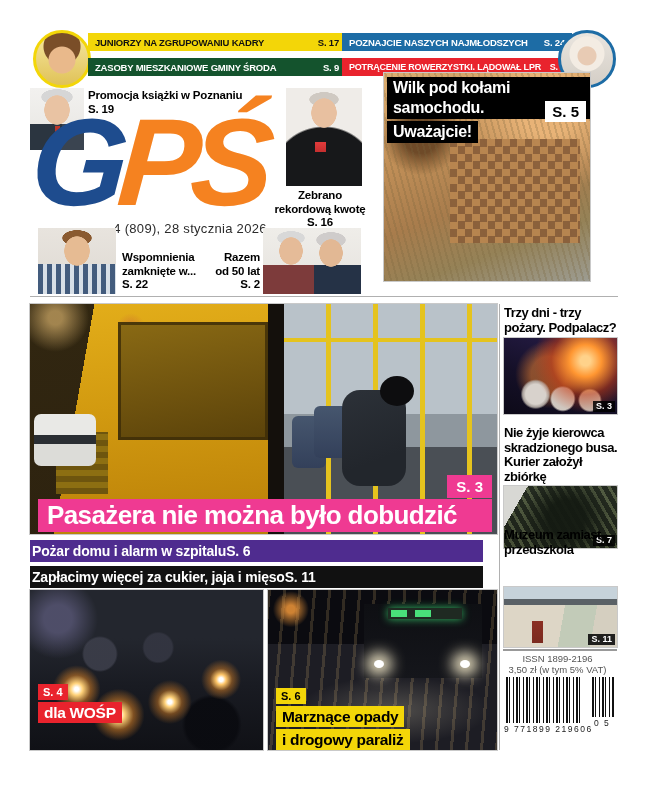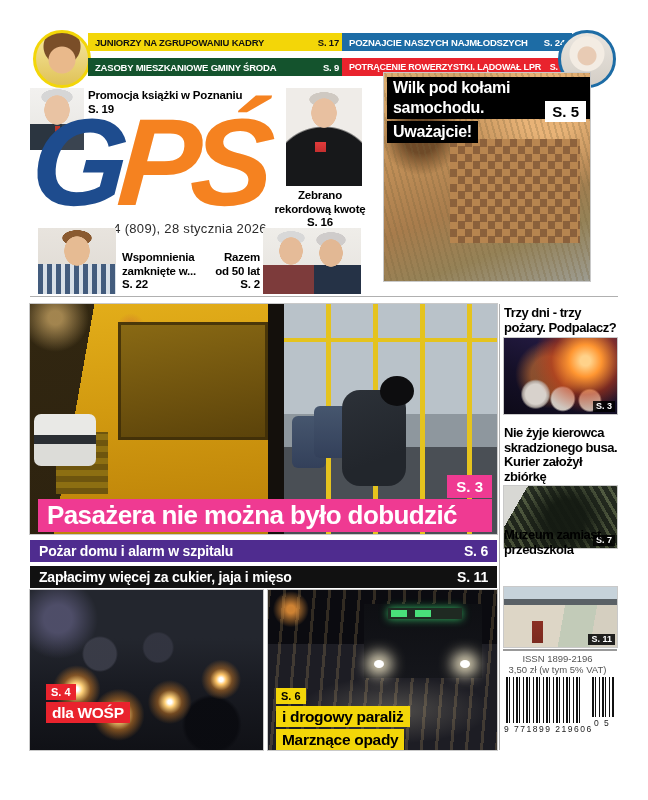--- a/index.html
+++ b/index.html
@@ -96,22 +96,22 @@
       repeating-linear-gradient(90deg,rgba(0,0,0,0) 0 42px,#e5c31e 42px 47px);}
   .sleeper{position:absolute;left:58px;top:86px;width:64px;height:96px;border-radius:18px;
       background:linear-gradient(160deg,#2c3138 0%,#22262c 70%);}
   .sleeper-head{position:absolute;left:96px;top:72px;width:34px;height:30px;border-radius:50%;background:#0d0d0f;}
   .seat{position:absolute;width:34px;height:52px;border-radius:6px;background:linear-gradient(#46566e,#33405a);}
   .s3box{position:absolute;background:#ef3a92;color:#fff;font-weight:bold;font-size:15px;
       line-height:19px;padding:2px 9px;}
   .leadbar{position:absolute;background:#ef3a92;color:#fff;font-weight:bold;font-size:26px;
       letter-spacing:-0.6px;line-height:33px;padding:0 9px;white-space:nowrap;}
   
-  .strip{position:absolute;height:22px;display:flex;justify-content:space-between;align-items:center;
-      padding:0 9px;color:#fff;font-weight:bold;font-size:14px;letter-spacing:-0.2px;}
+  .strip{position:absolute;height:22px;display:flex;align-items:center;
+      padding:0 2px;color:#fff;font-weight:bold;font-size:14px;letter-spacing:-0.2px;}
   
   .side-title{position:absolute;width:114px;font-weight:bold;font-size:13px;line-height:14.5px;
       letter-spacing:-0.45px;color:#000;}
   .side-tag{position:absolute;right:2px;bottom:2px;background:rgba(0,0,0,0.85);color:#fff;
       font-weight:bold;font-size:9px;line-height:11px;padding:0 3px;}
   .fire{background:
       radial-gradient(circle at 72% 30%,#ffd28a 0 5px,#ff9631 16px,rgba(200,60,20,0.55) 34px,rgba(200,60,20,0) 52px),
       radial-gradient(circle at 28% 74%,#d8d2cc 0 10px,rgba(181,173,166,0.9) 13px,rgba(0,0,0,0) 15px),
       radial-gradient(circle at 52% 80%,#cfc7bf 0 11px,rgba(0,0,0,0) 13px),
       radial-gradient(circle at 76% 82%,#c5bcb4 0 10px,rgba(0,0,0,0) 12px),
@@ -272,34 +272,34 @@
 
   <div class="hline" style="left:503px;top:649px;width:114px;height:2px;background:#999;"></div>
   <div class="issue-small" style="left:497px;top:653px;">ISSN 1899-2196</div>
   <div class="issue-small" style="left:497px;top:664px;">3,50 zł (w tym 5% VAT)</div>
   <div class="bars" style="left:506px;top:677px;width:76px;height:46px;"></div>
   <div class="bars" style="left:592px;top:677px;width:22px;height:40px;"></div>
   <div class="bc-text" style="left:504px;top:724px;">9 771899 219606</div>
   <div class="bc-text" style="left:594px;top:718px;">0 5</div>
 
   <div class="photo crowd ph-border" style="left:30px;top:590px;width:233px;height:160px;">
-    <div class="ov ov-red" style="left:8px;top:94px;margin-left:8px;">
+    <div class="ov ov-red" style="left:8px;top:94px;">
       <span class="tag">S. 4</span>
       <span class="line">dla WOŚP</span>
     </div>
   </div>
 
   <div class="photo road ph-border" style="left:268px;top:590px;width:229px;height:160px;">
     <div class="nightbus">
       <div class="sign">
           <i></i>
         </div>
       <div class="hlight" style="left:10px;bottom:10px;"></div>
       <div class="hlight" style="right:12px;bottom:10px;"></div>
     </div>
     <div class="ov ov-yel" style="left:8px;top:98px;">
       <span class="tag">S. 6</span>
+      <span class="line">Marznące opady</span>
       <span class="line">i drogowy paraliż</span>
-      <span class="line">Marznące opady</span>
     </div>
   </div>
 
 </div>
 
 </body></html>

